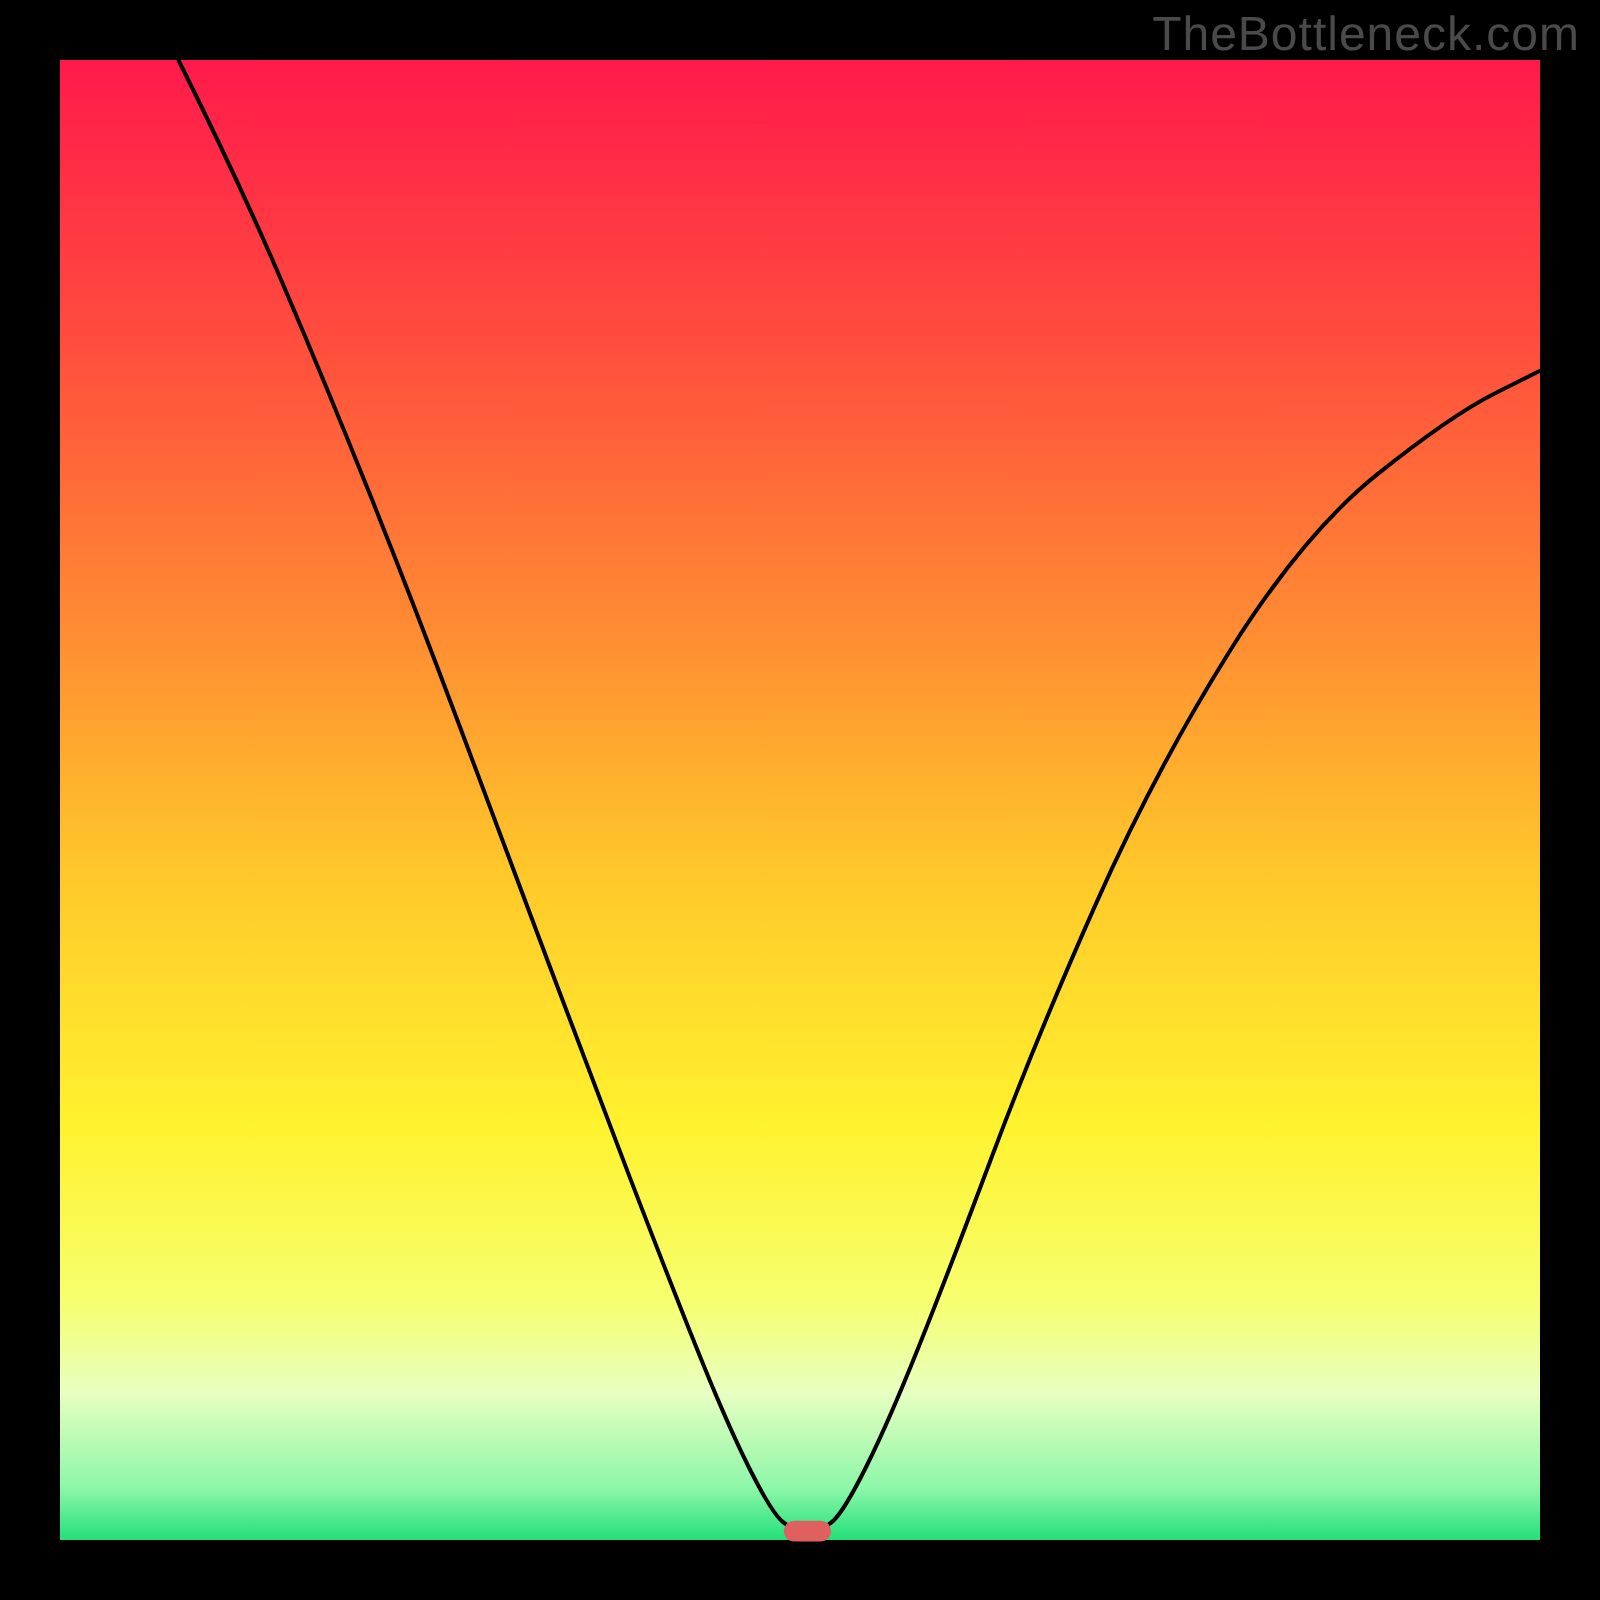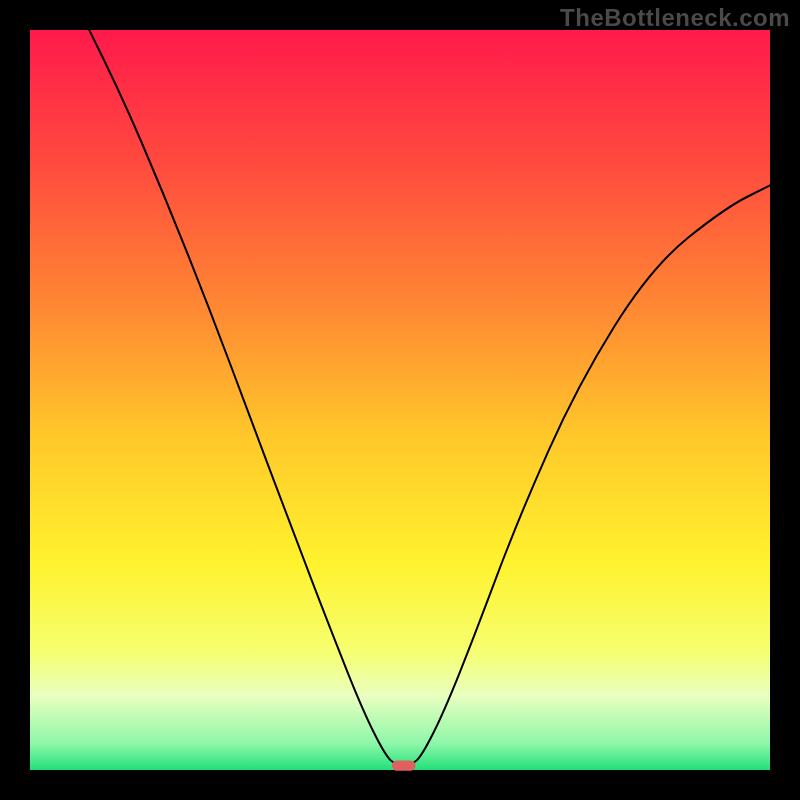--- a/index.html
+++ b/index.html
@@ -18,21 +18,21 @@
     position: relative;
   }
   svg {
     display: block;
   }
   .watermark {
     position: absolute;
     top: 4px;
     right: 10px;
     font-size: 24px;
-    font-weight: 700;
+    font-weight: 400;
     color: #4a4a4a;
     letter-spacing: 0.5px;
   }
 </style>
 </head>
 <body>
 
 <div class="frame">
   <div class="watermark">TheBottleneck.com</div>
   <svg id="plot" width="800" height="800" viewBox="0 0 800 800">

